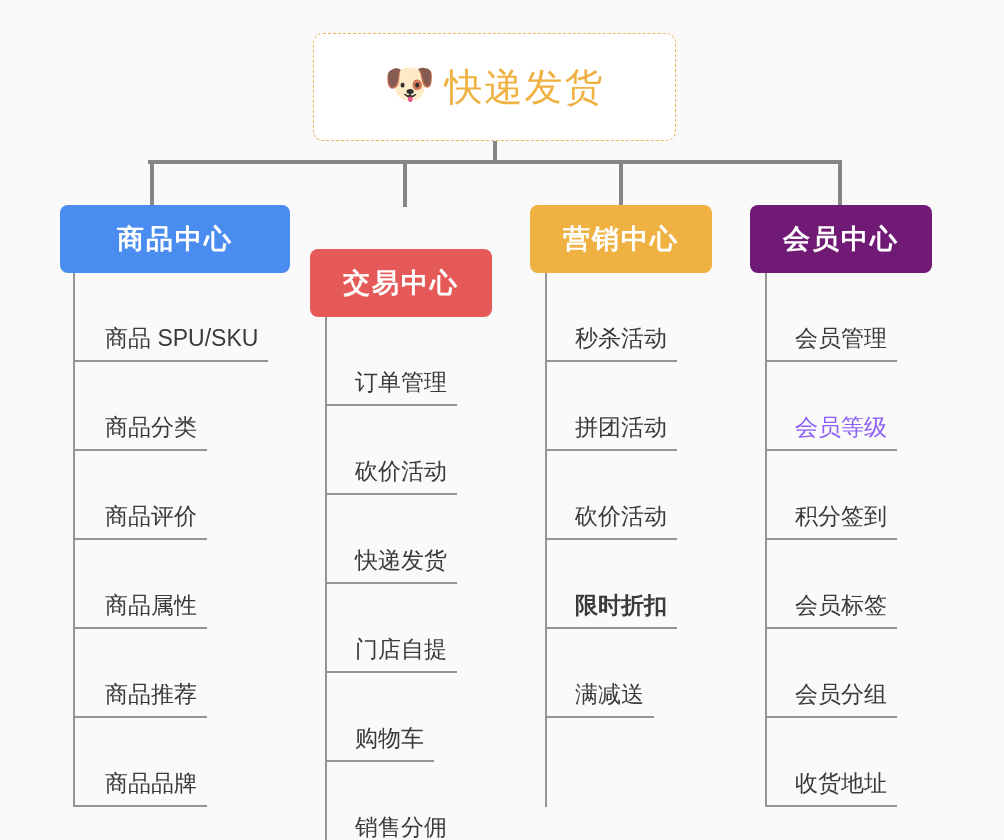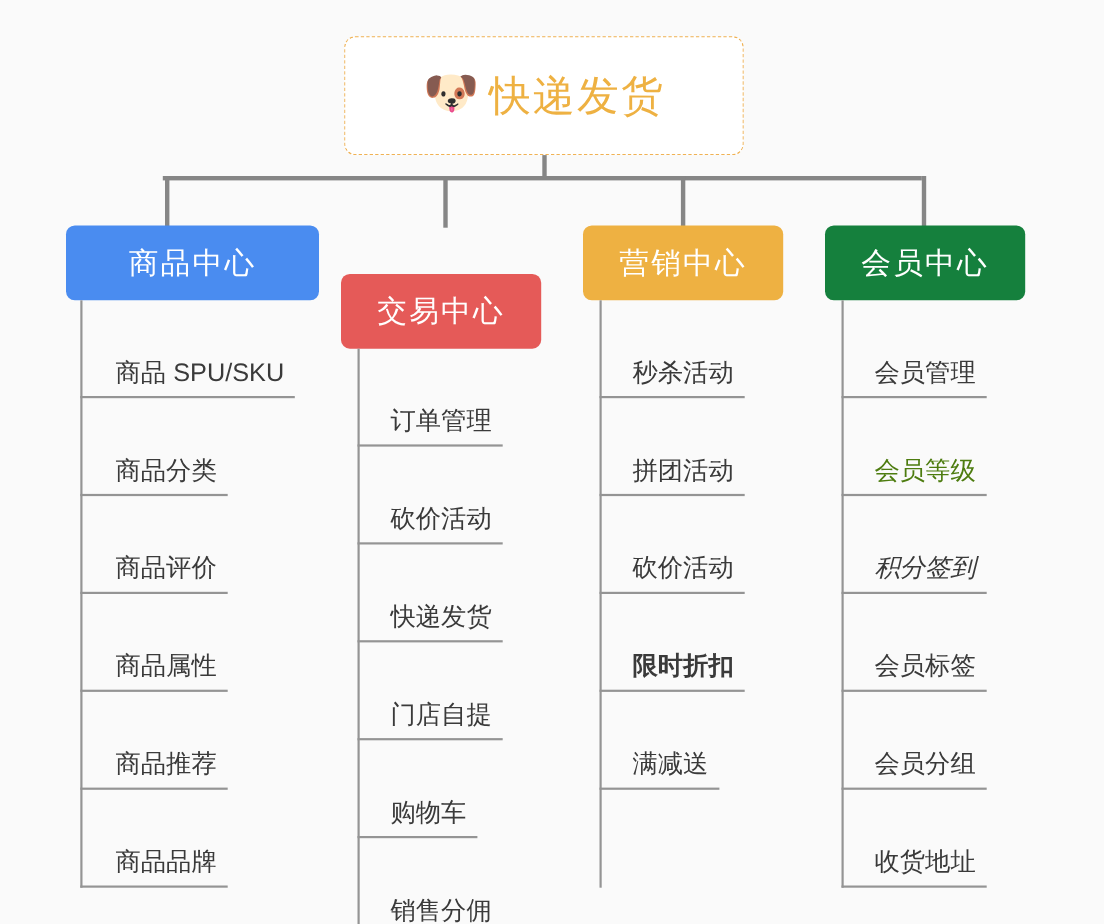--- a/index.html
+++ b/index.html
@@ -84,20 +84,21 @@
     box-sizing: border-box;
     height: 68px;
     border-radius: 8px;
     display: flex;
     align-items: center;
     justify-content: center;
     color: #ffffff;
     font-size: 27px;
     letter-spacing: 2px;
     white-space: nowrap;
+    font-weight: bold;
   }
 
   
   .branch {
     position: relative;
     margin-top: 0;
     padding-top: 0;
   }
   .spine {
     position: absolute;
@@ -272,37 +273,37 @@
         <li class="leaf-item">
           <span class="leaf-underline" style="width: 109px; background: rgb(148, 148, 148);"></span>
           <span class="leaf-label" style="color: rgb(58, 58, 58);">满减送</span>
         </li>
       </ul>
     </div>
   </div>
 
   <div class="column" id="col-3">
     <div class="col-stem" style="background: rgb(134, 134, 134);"></div>
-    <div class="col-header" style="background: #15803d;">
+    <div class="col-header" style="background: #701a75;">
       <span>会员中心</span>
     </div>
     <div class="branch">
       <div class="spine" style="height: 534px; background: rgb(148, 148, 148);"></div>
       <ul class="leaf-list">
         <li class="leaf-item">
           <span class="leaf-underline" style="width: 132px; background: rgb(148, 148, 148);"></span>
           <span class="leaf-label" style="color: rgb(58, 58, 58);">会员管理</span>
         </li>
         <li class="leaf-item">
           <span class="leaf-underline" style="width: 132px; background: rgb(148, 148, 148);"></span>
-          <span class="leaf-label" style="color: #4d7c0f;">会员等级</span>
-        </li>
-        <li class="leaf-item">
-          <span class="leaf-underline" style="width: 132px; background: rgb(148, 148, 148);"></span>
-          <span class="leaf-label" style="color: rgb(58, 58, 58); font-style: italic;">积分签到</span>
+          <span class="leaf-label" style="color: #8b5cf6;">会员等级</span>
+        </li>
+        <li class="leaf-item">
+          <span class="leaf-underline" style="width: 132px; background: rgb(148, 148, 148);"></span>
+          <span class="leaf-label" style="color: rgb(58, 58, 58);">积分签到</span>
         </li>
         <li class="leaf-item">
           <span class="leaf-underline" style="width: 132px; background: rgb(148, 148, 148);"></span>
           <span class="leaf-label" style="color: rgb(58, 58, 58);">会员标签</span>
         </li>
         <li class="leaf-item">
           <span class="leaf-underline" style="width: 132px; background: rgb(148, 148, 148);"></span>
           <span class="leaf-label" style="color: rgb(58, 58, 58);">会员分组</span>
         </li>
         <li class="leaf-item">

